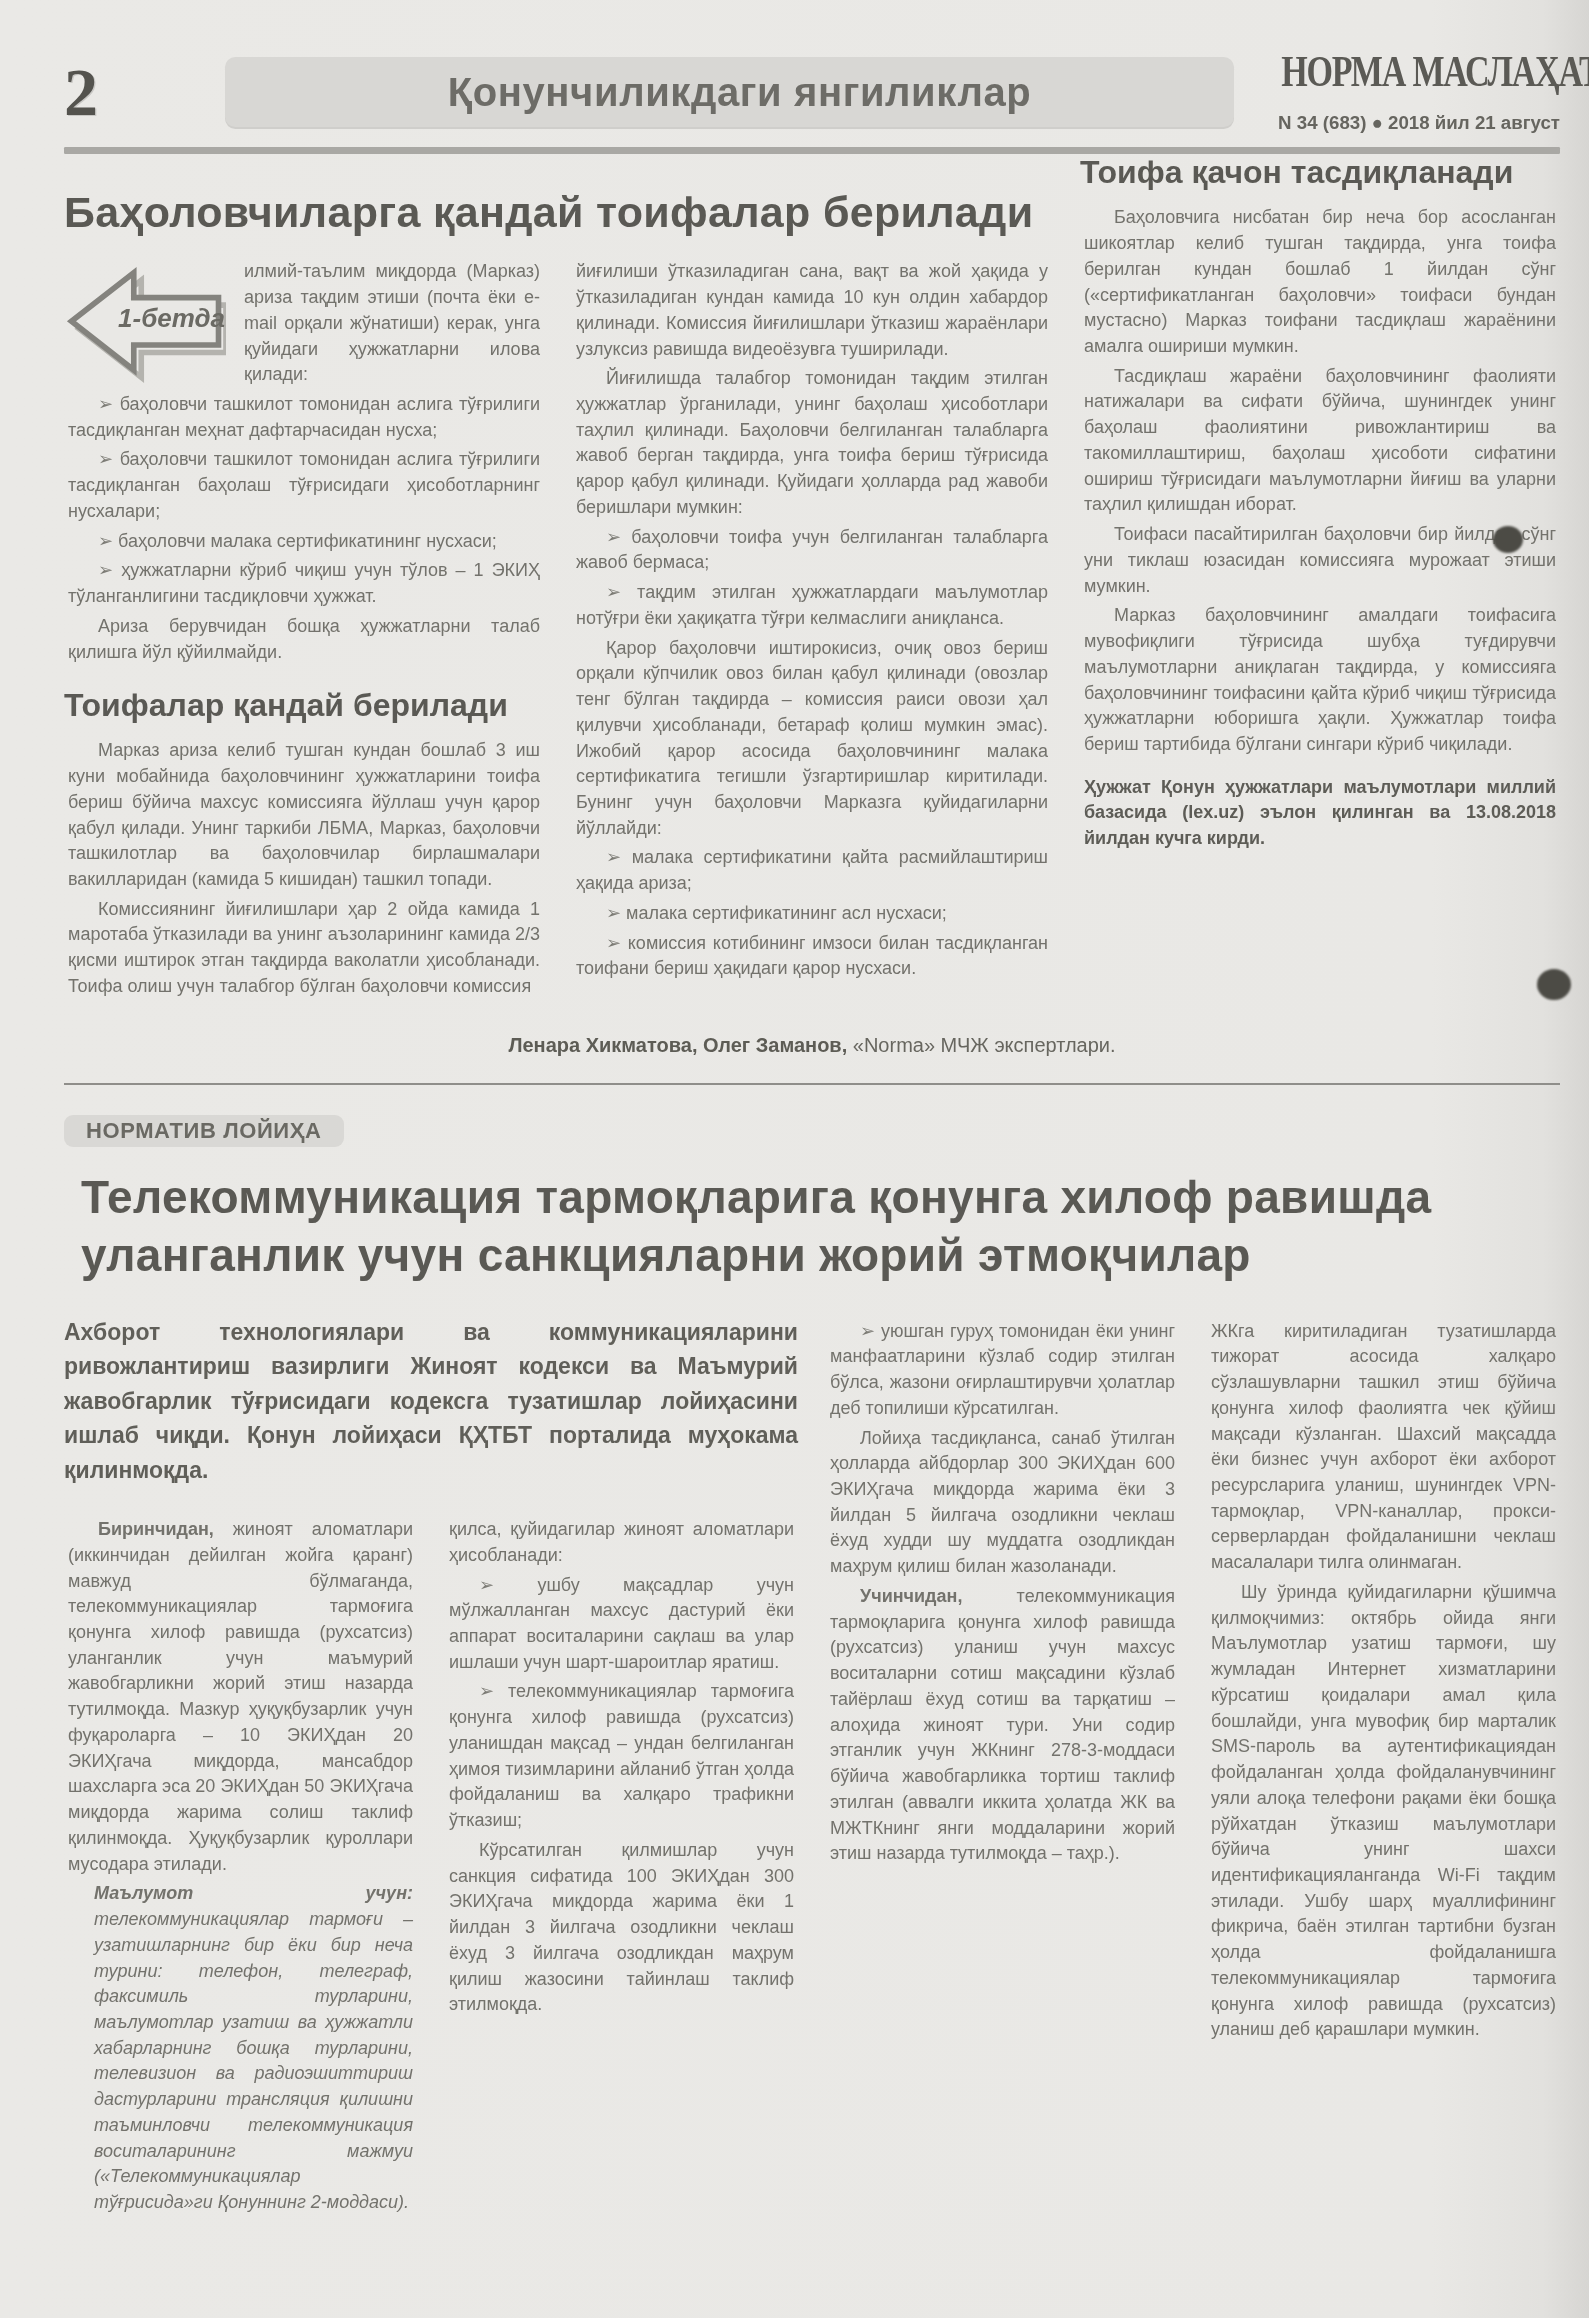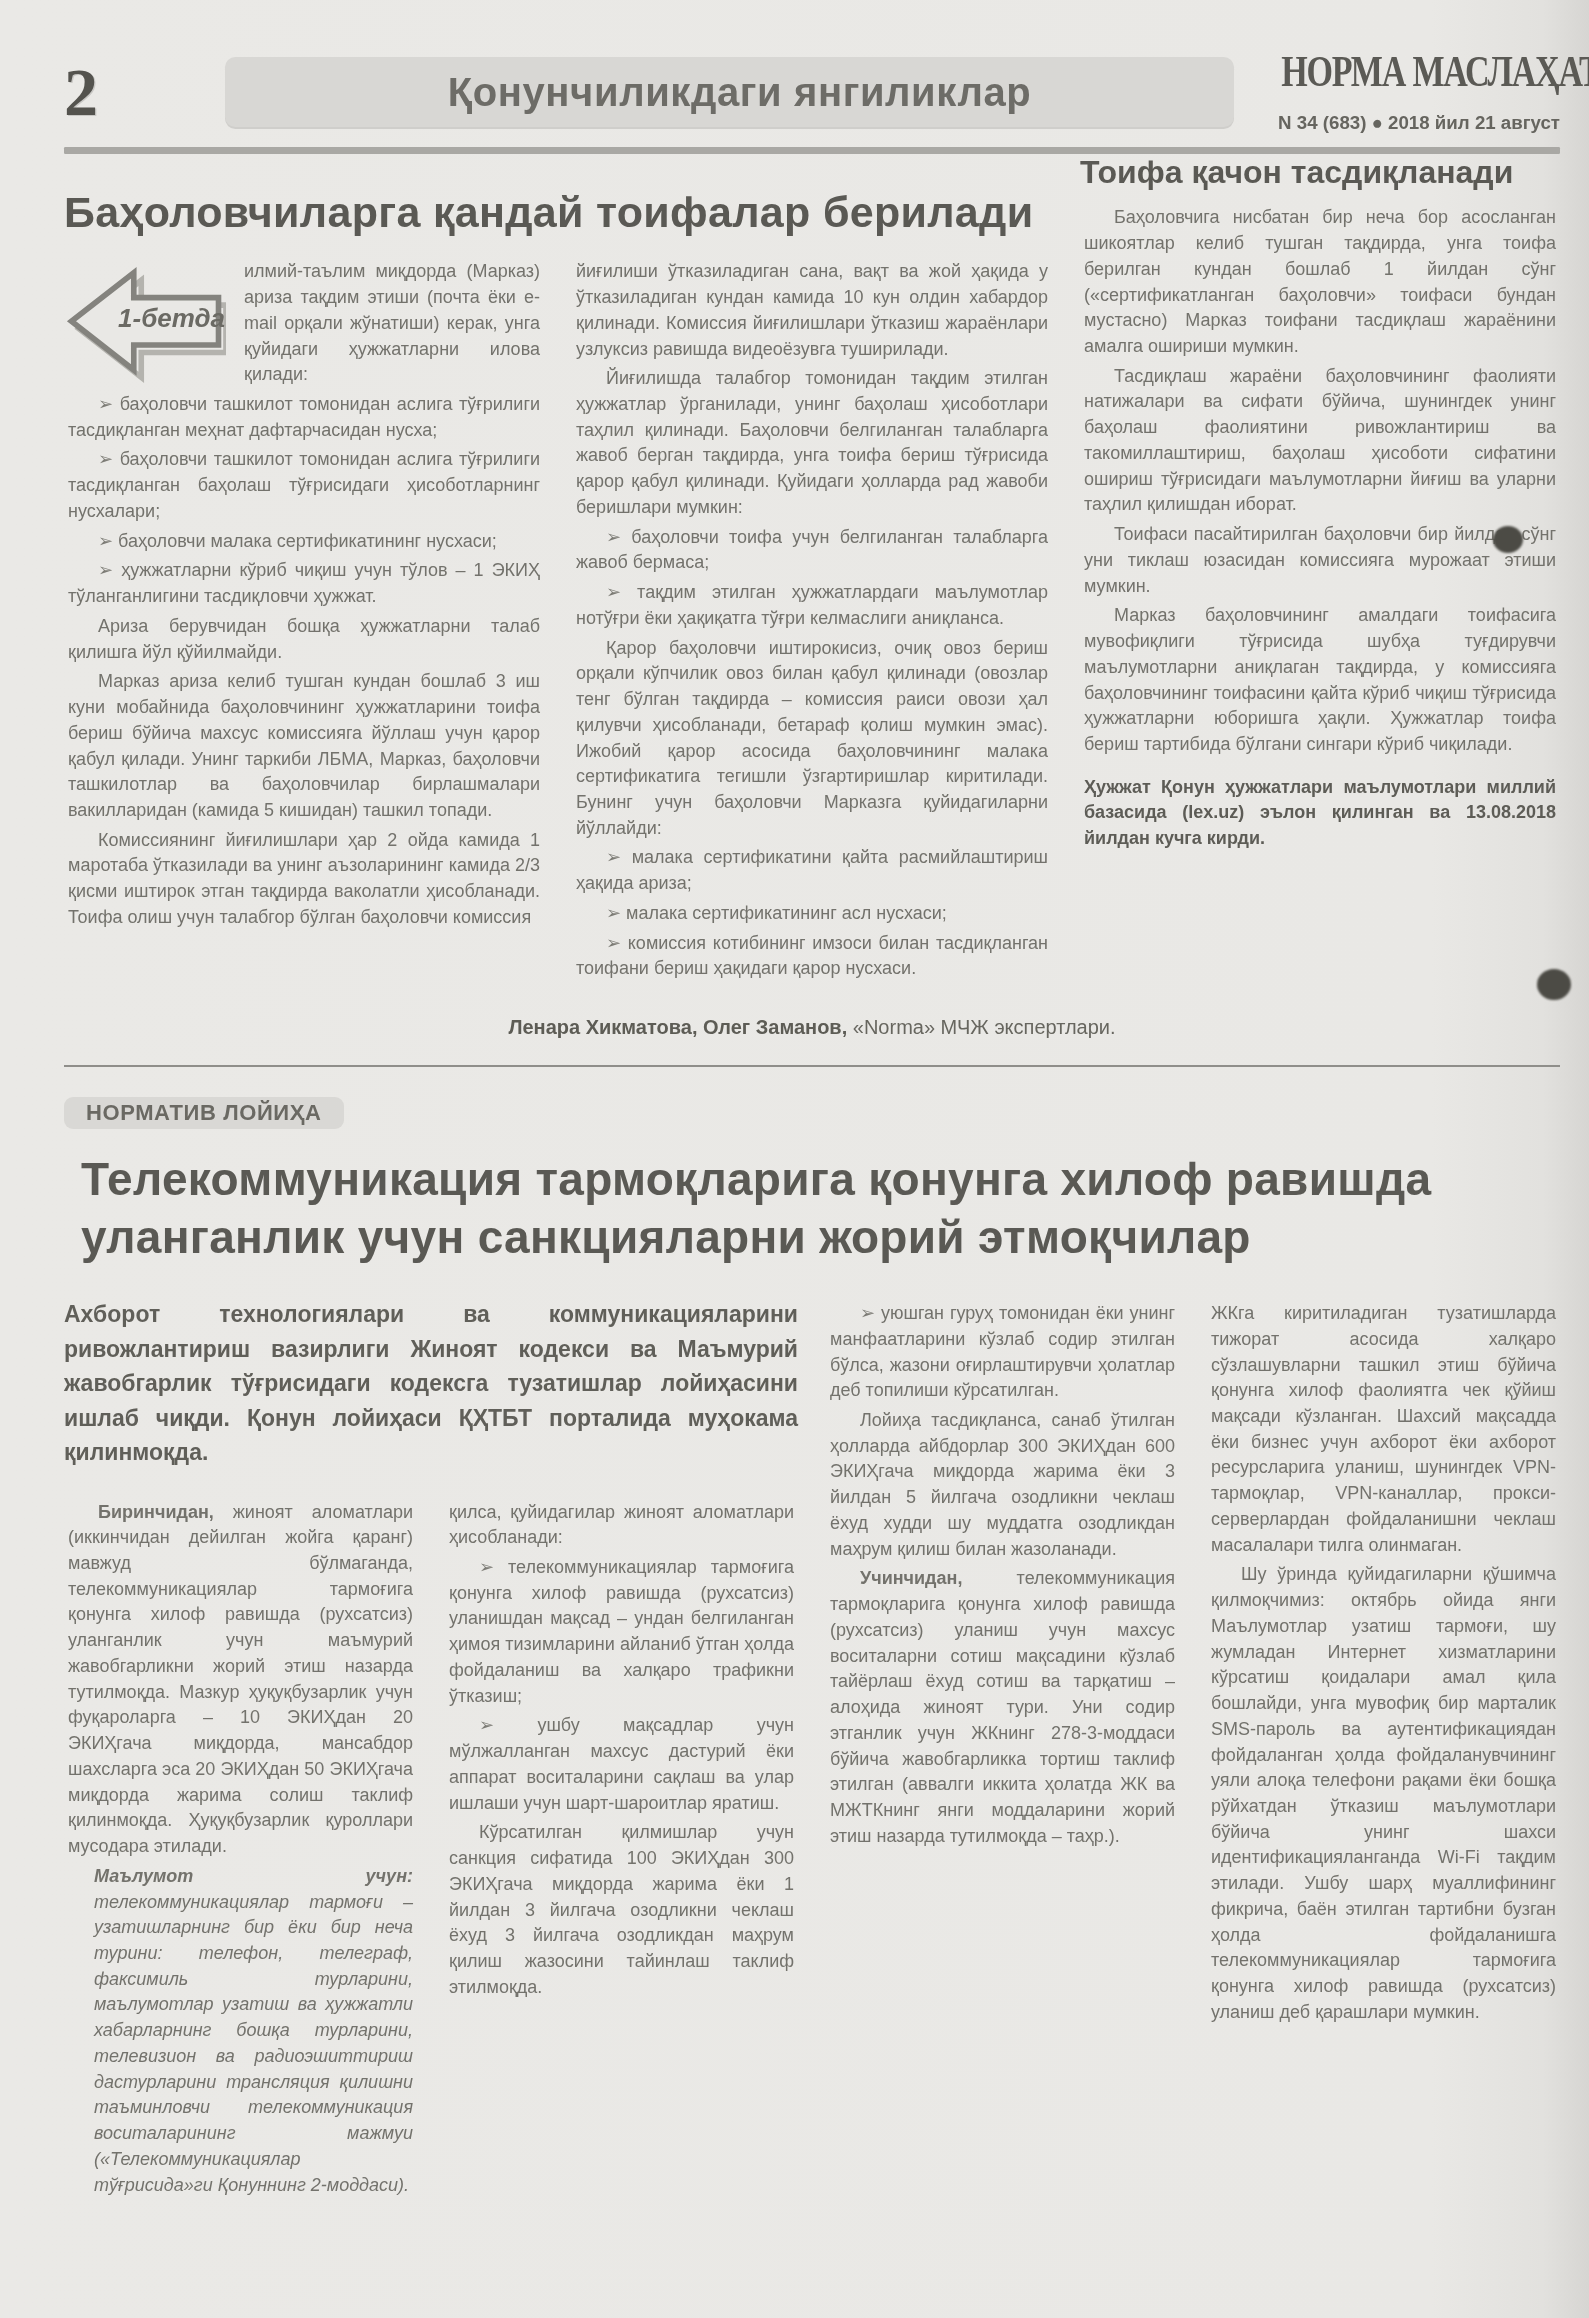--- a/index.html
+++ b/index.html
@@ -90,20 +90,21 @@
           </svg>
           <span class="jump-label">1-бетда</span>
         </span>
         <div>
             <p class="para cont">илмий-таълим миқдорда (Марказ) ариза тақдим этиши (почта ёки e-mail орқали жўнатиши) керак, унга қуйидаги ҳужжатларни илова қилади:</p>
             <p class="bullet"><span class="arr">➢ </span>баҳоловчи ташкилот томонидан аслига тўғрилиги тасдиқланган меҳнат дафтарчасидан нусха;</p>
             <p class="bullet"><span class="arr">➢ </span>баҳоловчи ташкилот томонидан аслига тўғрилиги тасдиқланган баҳолаш тўғрисидаги ҳисоботларнинг нусхалари;</p>
             <p class="bullet"><span class="arr">➢ </span>баҳоловчи малака сертификатининг нусхаси;</p>
             <p class="bullet"><span class="arr">➢ </span>ҳужжатларни кўриб чиқиш учун тўлов – 1 ЭКИҲ тўланганлигини тасдиқловчи ҳужжат.</p>
             <p class="para">Ариза берувчидан бошқа ҳужжатларни талаб қилишга йўл қўйилмайди.</p>
+            <h3 class="subhead">Тоифалар қандай берилади</h3>
             <p class="para">Марказ ариза келиб тушган кундан бошлаб 3 иш куни мобайнида баҳоловчининг ҳужжатларини тоифа бериш бўйича махсус комиссияга йўллаш учун қарор қабул қилади. Унинг таркиби ЛБМА, Марказ, баҳоловчи ташкилотлар ва баҳоловчилар бирлашмалари вакилларидан (камида 5 кишидан) ташкил топади.</p>
             <p class="para">Комиссиянинг йиғилишлари ҳар 2 ойда камида 1 маротаба ўтказилади ва унинг аъзоларининг камида 2/3 қисми иштирок этган тақдирда ваколатли ҳисобланади. Тоифа олиш учун талабгор бўлган баҳоловчи комиссия</p>
           </div>
       </div>
       <div class="a1-c2">
         <div>
             <p class="para cont">йиғилиши ўтказиладиган сана, вақт ва жой ҳақида у ўтказиладиган кундан камида 10 кун олдин хабардор қилинади. Комиссия йиғилишлари ўтказиш жараёнлари узлуксиз равишда видеоёзувга туширилади.</p>
             <p class="para">Йиғилишда талабгор томонидан тақдим этилган ҳужжатлар ўрганилади, унинг баҳолаш ҳисоботлари таҳлил қилинади. Баҳоловчи белгиланган талабларга жавоб берган тақдирда, унга тоифа бериш тўғрисида қарор қабул қилинади. Қуйидаги ҳолларда рад жавоби беришлари мумкин:</p>
             <p class="bullet"><span class="arr">➢ </span>баҳоловчи тоифа учун белгиланган талабларга жавоб бермаса;</p>
             <p class="bullet"><span class="arr">➢ </span>тақдим этилган ҳужжатлардаги маълумотлар нотўғри ёки ҳақиқатга тўғри келмаслиги аниқланса.</p>
@@ -134,22 +135,22 @@
       <span class="badge">НОРМАТИВ ЛОЙИҲА</span>
       <h1 class="headline2">Телекоммуникация тармоқларига қонунга хилоф равишда уланганлик учун санкцияларни жорий этмоқчилар</h1>
       <div class="cols4">
         <p class="a2-lead">Ахборот технологиялари ва коммуникацияларини ривожлантириш вазирлиги Жиноят кодекси ва Маъмурий жавобгарлик тўғрисидаги кодексга тузатишлар лойиҳасини ишлаб чиқди. Қонун лойиҳаси ҚҲТБТ порталида муҳокама қилинмоқда.</p>
         <div class="a2-c1">
             <p class="para"><b>Биринчидан,</b> жиноят аломатлари (иккинчидан дейилган жойга қаранг) мавжуд бўлмаганда, телекоммуникациялар тармоғига қонунга хилоф равишда (рухсатсиз) уланганлик учун маъмурий жавобгарликни жорий этиш назарда тутилмоқда. Мазкур ҳуқуқбузарлик учун фуқароларга – 10 ЭКИҲдан 20 ЭКИҲгача миқдорда, мансабдор шахсларга эса 20 ЭКИҲдан 50 ЭКИҲгача миқдорда жарима солиш таклиф қилинмоқда. Ҳуқуқбузарлик қуроллари мусодара этилади.</p>
             <p class="italicblock"><b>Маълумот учун:</b> телекоммуникациялар тармоғи – узатишларнинг бир ёки бир неча турини: телефон, телеграф, факсимиль турларини, маълумотлар узатиш ва ҳужжатли хабарларнинг бошқа турларини, телевизион ва радиоэшиттириш дастурларини трансляция қилишни таъминловчи телекоммуникация воситаларининг мажмуи («Телекоммуникациялар тўғрисида»ги Қонуннинг 2-моддаси).</p>
           </div>
         <div class="a2-c2">
             <p class="para cont">қилса, қуйидагилар жиноят аломатлари ҳисобланади:</p>
+            <p class="bullet"><span class="arr">➢ </span>ушбу мақсадлар учун мўлжалланган махсус дастурий ёки аппарат воситаларини сақлаш ва улар ишлаши учун шарт-шароитлар яратиш.</p>
             <p class="bullet"><span class="arr">➢ </span>телекоммуникациялар тармоғига қонунга хилоф равишда (рухсатсиз) уланишдан мақсад – ундан белгиланган ҳимоя тизимларини айланиб ўтган ҳолда фойдаланиш ва халқаро трафикни ўтказиш;</p>
-            <p class="bullet"><span class="arr">➢ </span>ушбу мақсадлар учун мўлжалланган махсус дастурий ёки аппарат воситаларини сақлаш ва улар ишлаши учун шарт-шароитлар яратиш.</p>
             <p class="para">Кўрсатилган қилмишлар учун санкция сифатида 100 ЭКИҲдан 300 ЭКИҲгача миқдорда жарима ёки 1 йилдан 3 йилгача озодликни чеклаш ёхуд 3 йилгача озодликдан маҳрум қилиш жазосини тайинлаш таклиф этилмоқда.</p>
           </div>
         <div class="a2-c3">
             <p class="bullet"><span class="arr">➢ </span>уюшган гуруҳ томонидан ёки унинг манфаатларини кўзлаб содир этилган бўлса, жазони оғирлаштирувчи ҳолатлар деб топилиши кўрсатилган.</p>
             <p class="para">Лойиҳа тасдиқланса, санаб ўтилган ҳолларда айбдорлар 300 ЭКИҲдан 600 ЭКИҲгача миқдорда жарима ёки 3 йилдан 5 йилгача озодликни чеклаш ёхуд худди шу муддатга озодликдан маҳрум қилиш билан жазоланади.</p>
             <p class="para"><b>Учинчидан,</b> телекоммуникация тармоқларига қонунга хилоф равишда (рухсатсиз) уланиш учун махсус воситаларни сотиш мақсадини кўзлаб тайёрлаш ёхуд сотиш ва тарқатиш – алоҳида жиноят тури. Уни содир этганлик учун ЖКнинг 278-3-моддаси бўйича жавобгарликка тортиш таклиф этилган (аввалги иккита ҳолатда ЖК ва МЖТКнинг янги моддаларини жорий этиш назарда тутилмоқда – таҳр.).</p>
           </div>
         <div class="a2-c4">
             <p class="para cont">ЖКга киритиладиган тузатишларда тижорат асосида халқаро сўзлашувларни ташкил этиш бўйича қонунга хилоф фаолиятга чек қўйиш мақсади кўзланган. Шахсий мақсадда ёки бизнес учун ахборот ёки ахборот ресурсларига уланиш, шунингдек VPN-тармоқлар, VPN-каналлар, прокси-серверлардан фойдаланишни чеклаш масалалари тилга олинмаган.</p>
             <p class="para">Шу ўринда қуйидагиларни қўшимча қилмоқчимиз: октябрь ойида янги Маълумотлар узатиш тармоғи, шу жумладан Интернет хизматларини кўрсатиш қоидалари амал қила бошлайди, унга мувофиқ бир марталик SMS-пароль ва аутентификациядан фойдаланган ҳолда фойдаланувчининг уяли алоқа телефони рақами ёки бошқа рўйхатдан ўтказиш маълумотлари бўйича унинг шахси идентификацияланганда Wi-Fi тақдим этилади. Ушбу шарҳ муаллифининг фикрича, баён этилган тартибни бузган ҳолда фойдаланишга телекоммуникациялар тармоғига қонунга хилоф равишда (рухсатсиз) уланиш деб қарашлари мумкин.</p>

